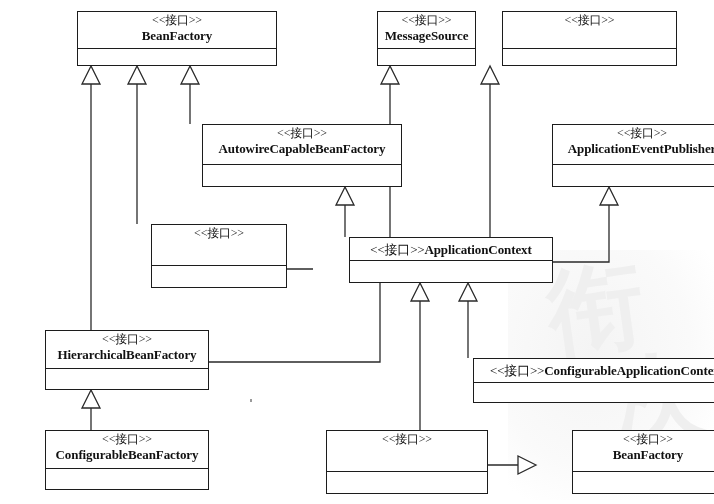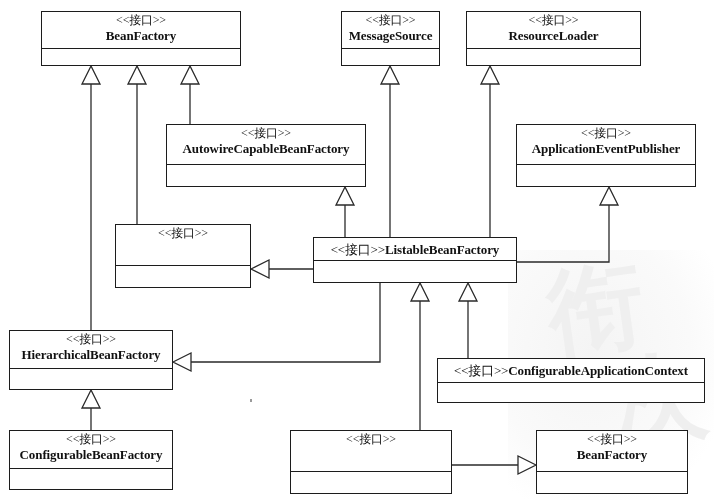--- a/index.html
+++ b/index.html
@@ -35,20 +35,21 @@
     background: radial-gradient(ellipse at 40% 40%, #f4f4f4 0%, #fafafa 55%, #ffffff 80%);
     z-index: 0;
   }
   
   .uml-box {
     position: absolute;
     box-sizing: border-box;
     border: 1.6px solid #1c1c1c;
     background: #ffffff;
     z-index: 3;
+    margin-left: 36px;
   }
   .uml-head {
     box-sizing: border-box;
     border-bottom: 1.6px solid #1c1c1c;
     text-align: center;
     color: #111111;
     padding: 1px 2px 2px 2px;
     white-space: nowrap;
     overflow: hidden;
   }
@@ -195,21 +196,20 @@
     <div class="uml-head" style="height:37px;">
       <span class="uml-stereo">&lt;&lt;接口&gt;&gt;</span>
       <span class="uml-name">MessageSource</span>
     </div>
     <div class="uml-body" style="height:16px;"></div>
   </div>
 
   <div class="uml-box" style="left:466px; top:11px; width:175px; height:55px;">
     <div class="uml-head" style="height:37px;">
       <span class="uml-stereo">&lt;&lt;接口&gt;&gt;</span>
-      <span class="uml-name">ResourceLoader</span>
     </div>
     <div class="uml-body" style="height:16px;"></div>
   </div>
 
   <div class="uml-box" style="left:166px; top:124px; width:200px; height:63px;">
     <div class="uml-head" style="height:40px;">
       <span class="uml-stereo">&lt;&lt;接口&gt;&gt;</span>
       <span class="uml-name">AutowireCapableBeanFactory</span>
     </div>
     <div class="uml-body" style="height:21px;"></div>
@@ -226,21 +226,21 @@
   <div class="uml-box" style="left:115px; top:224px; width:136px; height:64px;">
     <div class="uml-head" style="height:41px;">
       <span class="uml-stereo">&lt;&lt;接口&gt;&gt;</span>
     </div>
     <div class="uml-body" style="height:21px;"></div>
   </div>
 
   <div class="uml-box" style="left:313px; top:237px; width:204px; height:46px;">
     <div class="uml-head inline-head" style="height:23px;">
       <span class="uml-stereo">&lt;&lt;接口&gt;&gt;</span>
-        <span class="uml-name">ListableBeanFactory</span>
+        <span class="uml-name">ApplicationContext</span>
     </div>
     <div class="uml-body" style="height:21px;"></div>
   </div>
 
   <div class="uml-box" style="left:9px; top:330px; width:164px; height:60px;">
     <div class="uml-head" style="height:38px;">
       <span class="uml-stereo">&lt;&lt;接口&gt;&gt;</span>
       <span class="uml-name">HierarchicalBeanFactory</span>
     </div>
     <div class="uml-body" style="height:20px;"></div>

